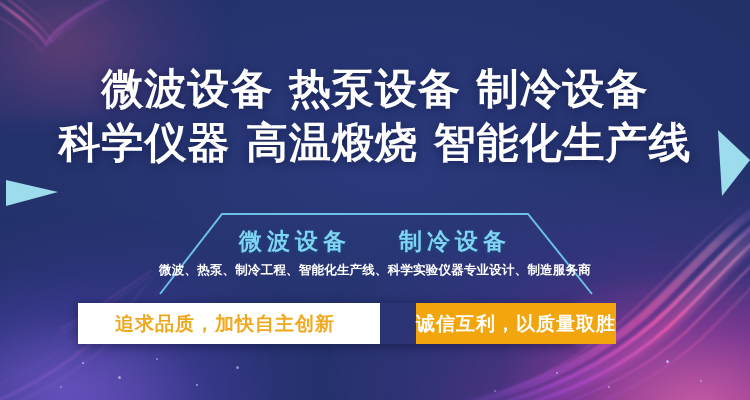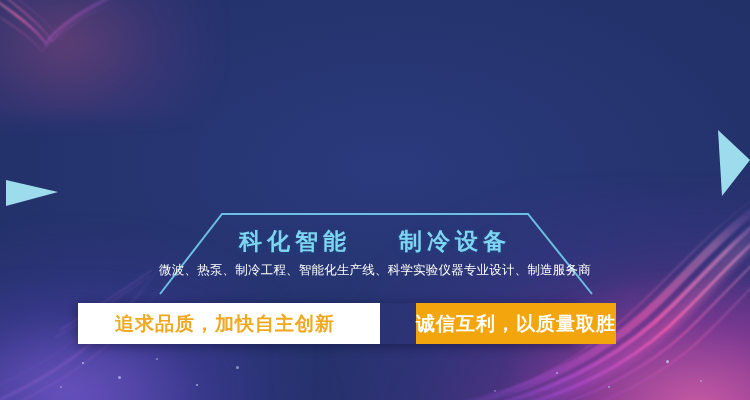--- a/index.html
+++ b/index.html
@@ -115,21 +115,21 @@
     text-shadow: 0 1px 5px rgba(20,90,140,0.5);
   }
   .subtitle-gap { display: inline-block; width: 22px; }
   .subdesc {
     position: absolute;
     left: 0; right: 0;
     top: 54px;
     text-align: center;
     color: #ffffff;
     font-size: 12.5px;
-    font-weight: 400;
+    font-weight: 700;
     letter-spacing: 0.2px;
     white-space: nowrap;
   }
 
   
   .slogan-bar {
     position: absolute;
     left: 78px;
     top: 303px;
     width: 498px;
@@ -256,24 +256,28 @@
   <div class="spark" style="left:156px; top:358px; width:2px; height:2px; opacity:.5"></div>
   <div class="spark" style="left:196px; top:384px; width:2px; height:2px; opacity:.65"></div>
   <div class="spark" style="left:236px; top:366px; width:3px; height:3px; opacity:.55"></div>
   <div class="spark" style="left:60px;  top:386px; width:2px; height:2px; opacity:.45"></div>
   <div class="spark" style="left:556px; top:372px; width:2px; height:2px; opacity:.6"></div>
   <div class="spark" style="left:608px; top:386px; width:2px; height:2px; opacity:.55"></div>
   <div class="spark" style="left:666px; top:360px; width:3px; height:3px; opacity:.7"></div>
   <div class="spark" style="left:700px; top:380px; width:2px; height:2px; opacity:.5"></div>
   <div class="spark" style="left:494px; top:390px; width:2px; height:2px; opacity:.4"></div>
 
+  <div class="headline">
+    <span class="headline-line">微波设备  热泵设备  制冷设备</span>
+    <span class="headline-line">科学仪器  高温煅烧  智能化生产线</span>
+  </div>
 
   <div class="frame-wrap">
     <div class="subtitle-cn">
-      <span>科化智能</span>
+      <span>微波设备</span>
       <span class="subtitle-gap"></span>
       <span>制冷设备</span>
     </div>
     <div class="subdesc">微波、热泵、制冷工程、智能化生产线、科学实验仪器专业设计、制造服务商</div>
   </div>
 
   <div class="slogan-bar">
     <div class="slogan-left">追求品质，加快自主创新</div>
     <div class="slogan-div"></div>
     <div class="slogan-right">诚信互利，以质量取胜</div>

